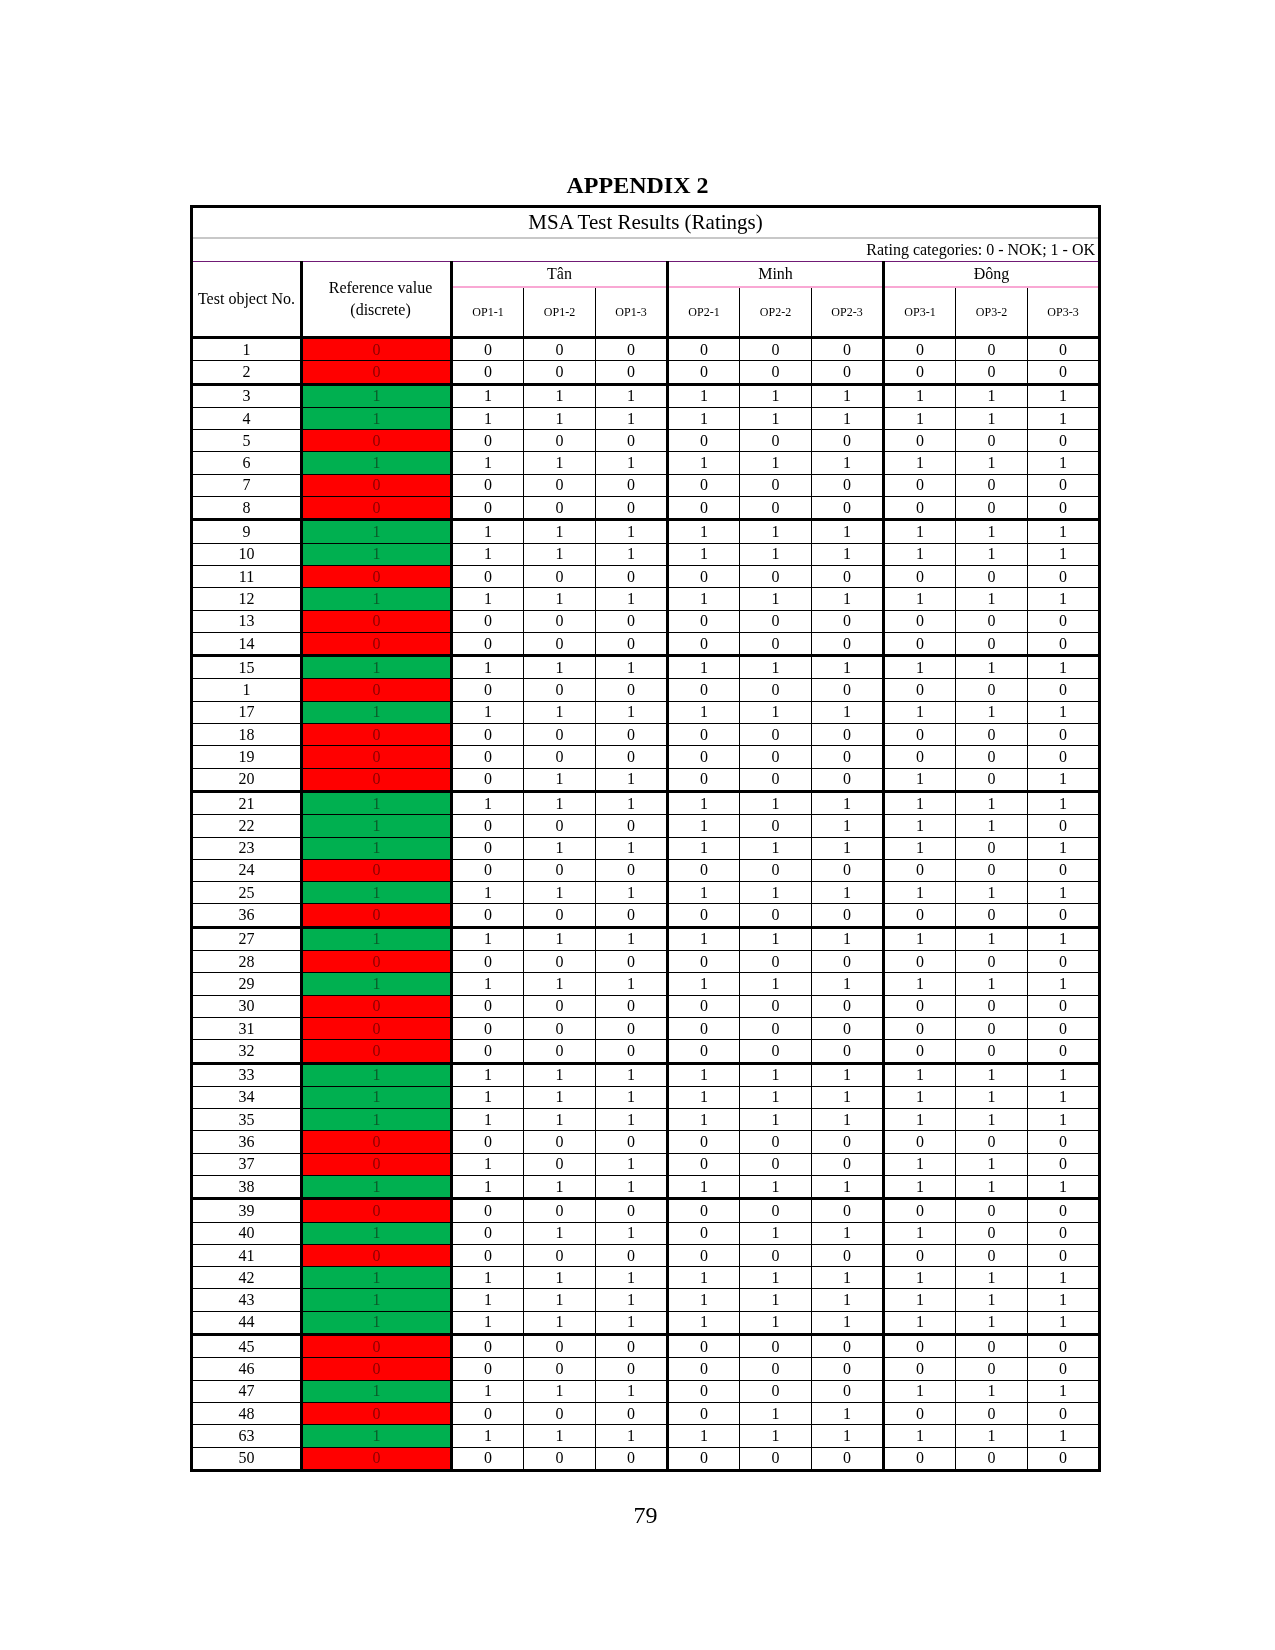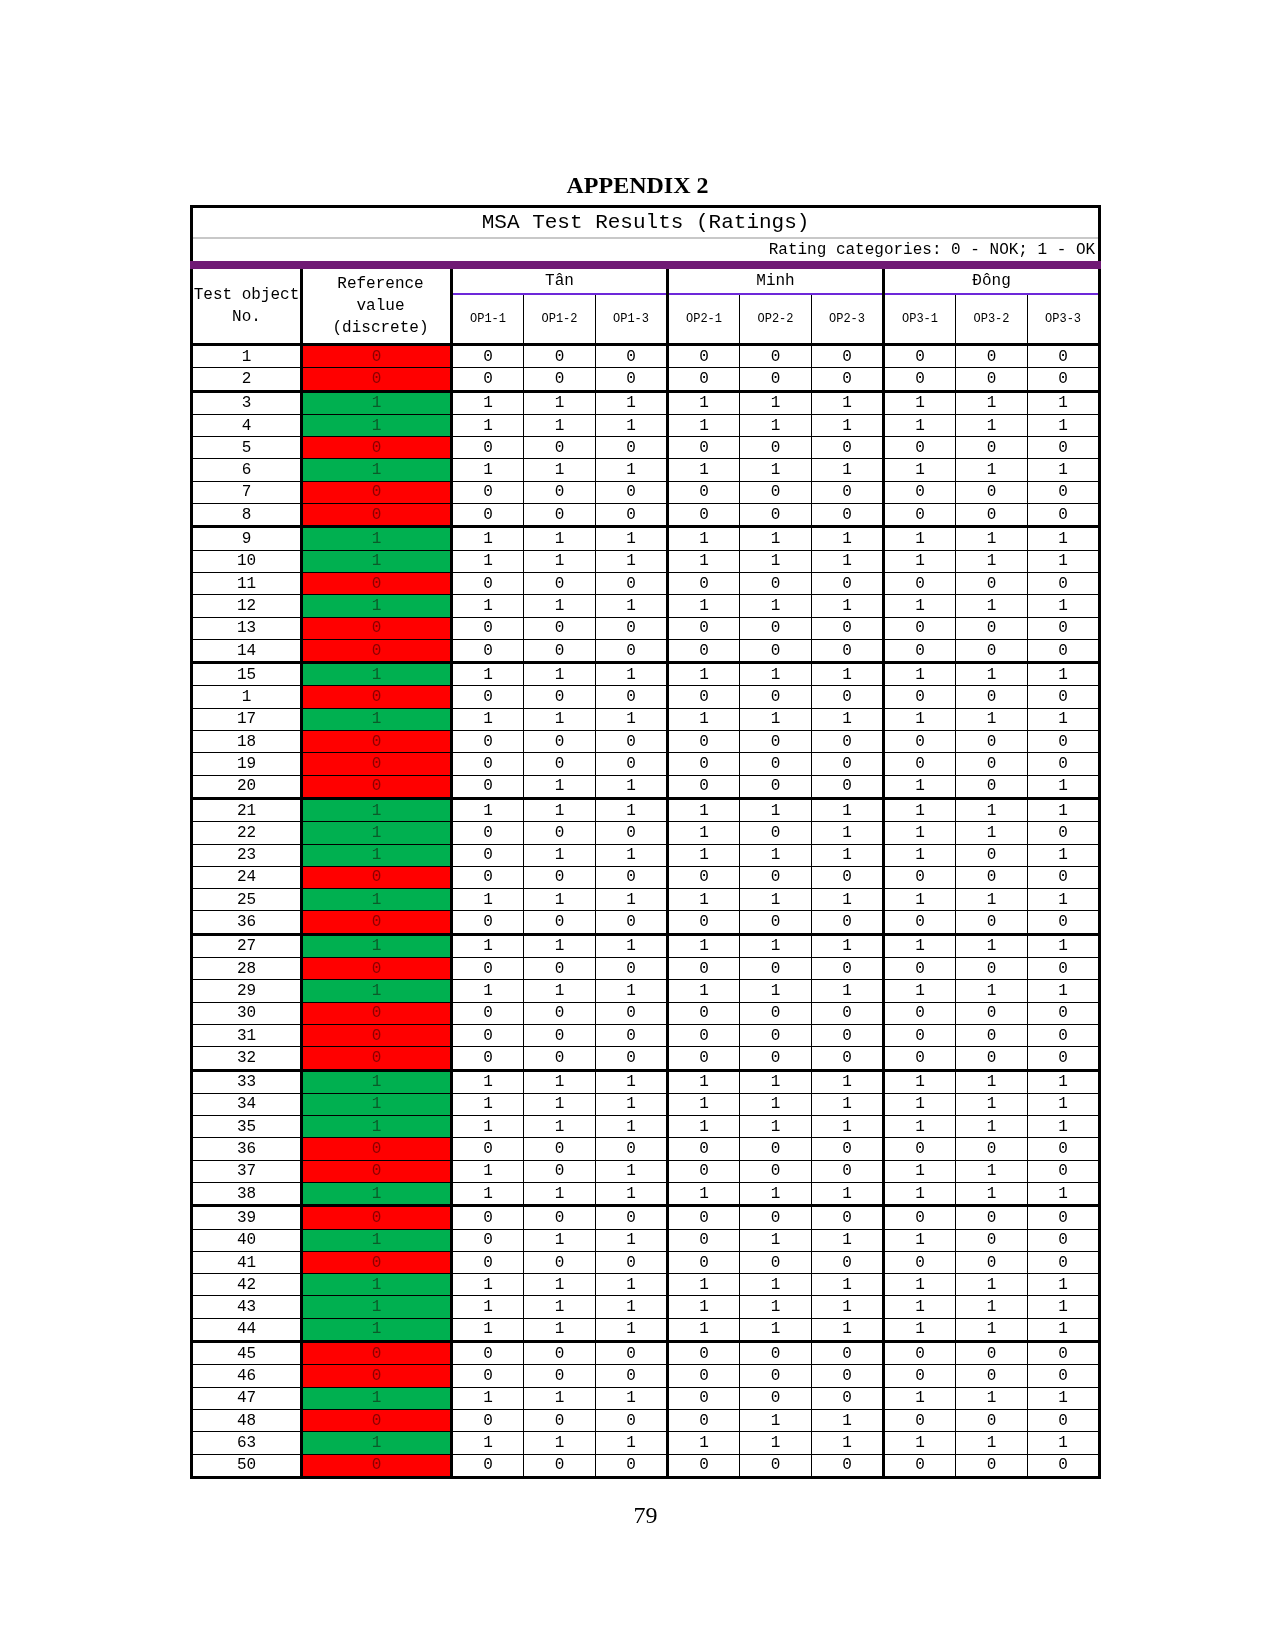--- a/index.html
+++ b/index.html
@@ -8,29 +8,29 @@
     position: absolute; top: 160px; left: 0; width: 1275px; text-align: center;
     font-family: "Liberation Serif", "DejaVu Serif", serif; font-weight: bold; font-size: 24px; color: #000; margin-top: 12px;
   }
   .page-number {
     position: absolute; top: 1502px; left: 8px; width: 1275px; text-align: center;
     font-family: "Liberation Serif", "DejaVu Serif", serif; font-size: 24px; color: #000;
   }
   table.msa {
     position: absolute; left: 190px; top: 205px; width: 884px;
     border-collapse: collapse;
-    font-family: Liberation Mono, monospace; font-size: 16px; color: #000;
+    font-family: Liberation Serif, serif; font-size: 16px; color: #000;
     table-layout: fixed;
     border: 3px solid #000;
   }
   table.msa td, table.msa th { padding: 0; text-align: center; font-weight: normal; }
   .title-row td { height: 29px; font-size: 21px; border-bottom: 2px solid #c8c8c8; }
-  .legend-row td { height: 22px; font-size: 16px; text-align: right !important; padding-right: 3px !important; border-bottom: 8px solid #701a75; }
+  .legend-row td { height: 22px; font-size: 16px; text-align: right !important; padding-right: 3px !important; border-bottom: 1px solid #701a75; }
   .hdr th { border: 1px solid #000; }
-  .hdr .group { height: 24px; border-bottom: 2px solid #6d28d9; margin-top: 8px; }
+  .hdr .group { height: 24px; border-bottom: 2px solid #f9a8d4; margin-top: 8px; }
   .hdr .op { height: 48px; font-size: 12px; }
   .hdr .fixed { line-height: 22px; font-size: 16px; }
   .data td { height: 21.3px; border: 1px solid #000; border-top: 1.5px solid #000; }
   .thickR { border-right: 3px solid #000 !important; }
   tr.thick-top td { border-top: 3px solid #000 !important; }
   tr.hdr-end th { border-bottom: 3px solid #000 !important; }
   .ref-red { background: #ff0000; color: #8b0000; }
   .ref-green { background: #00b050; color: #0b5b2a; }
 </style>
 </head>

